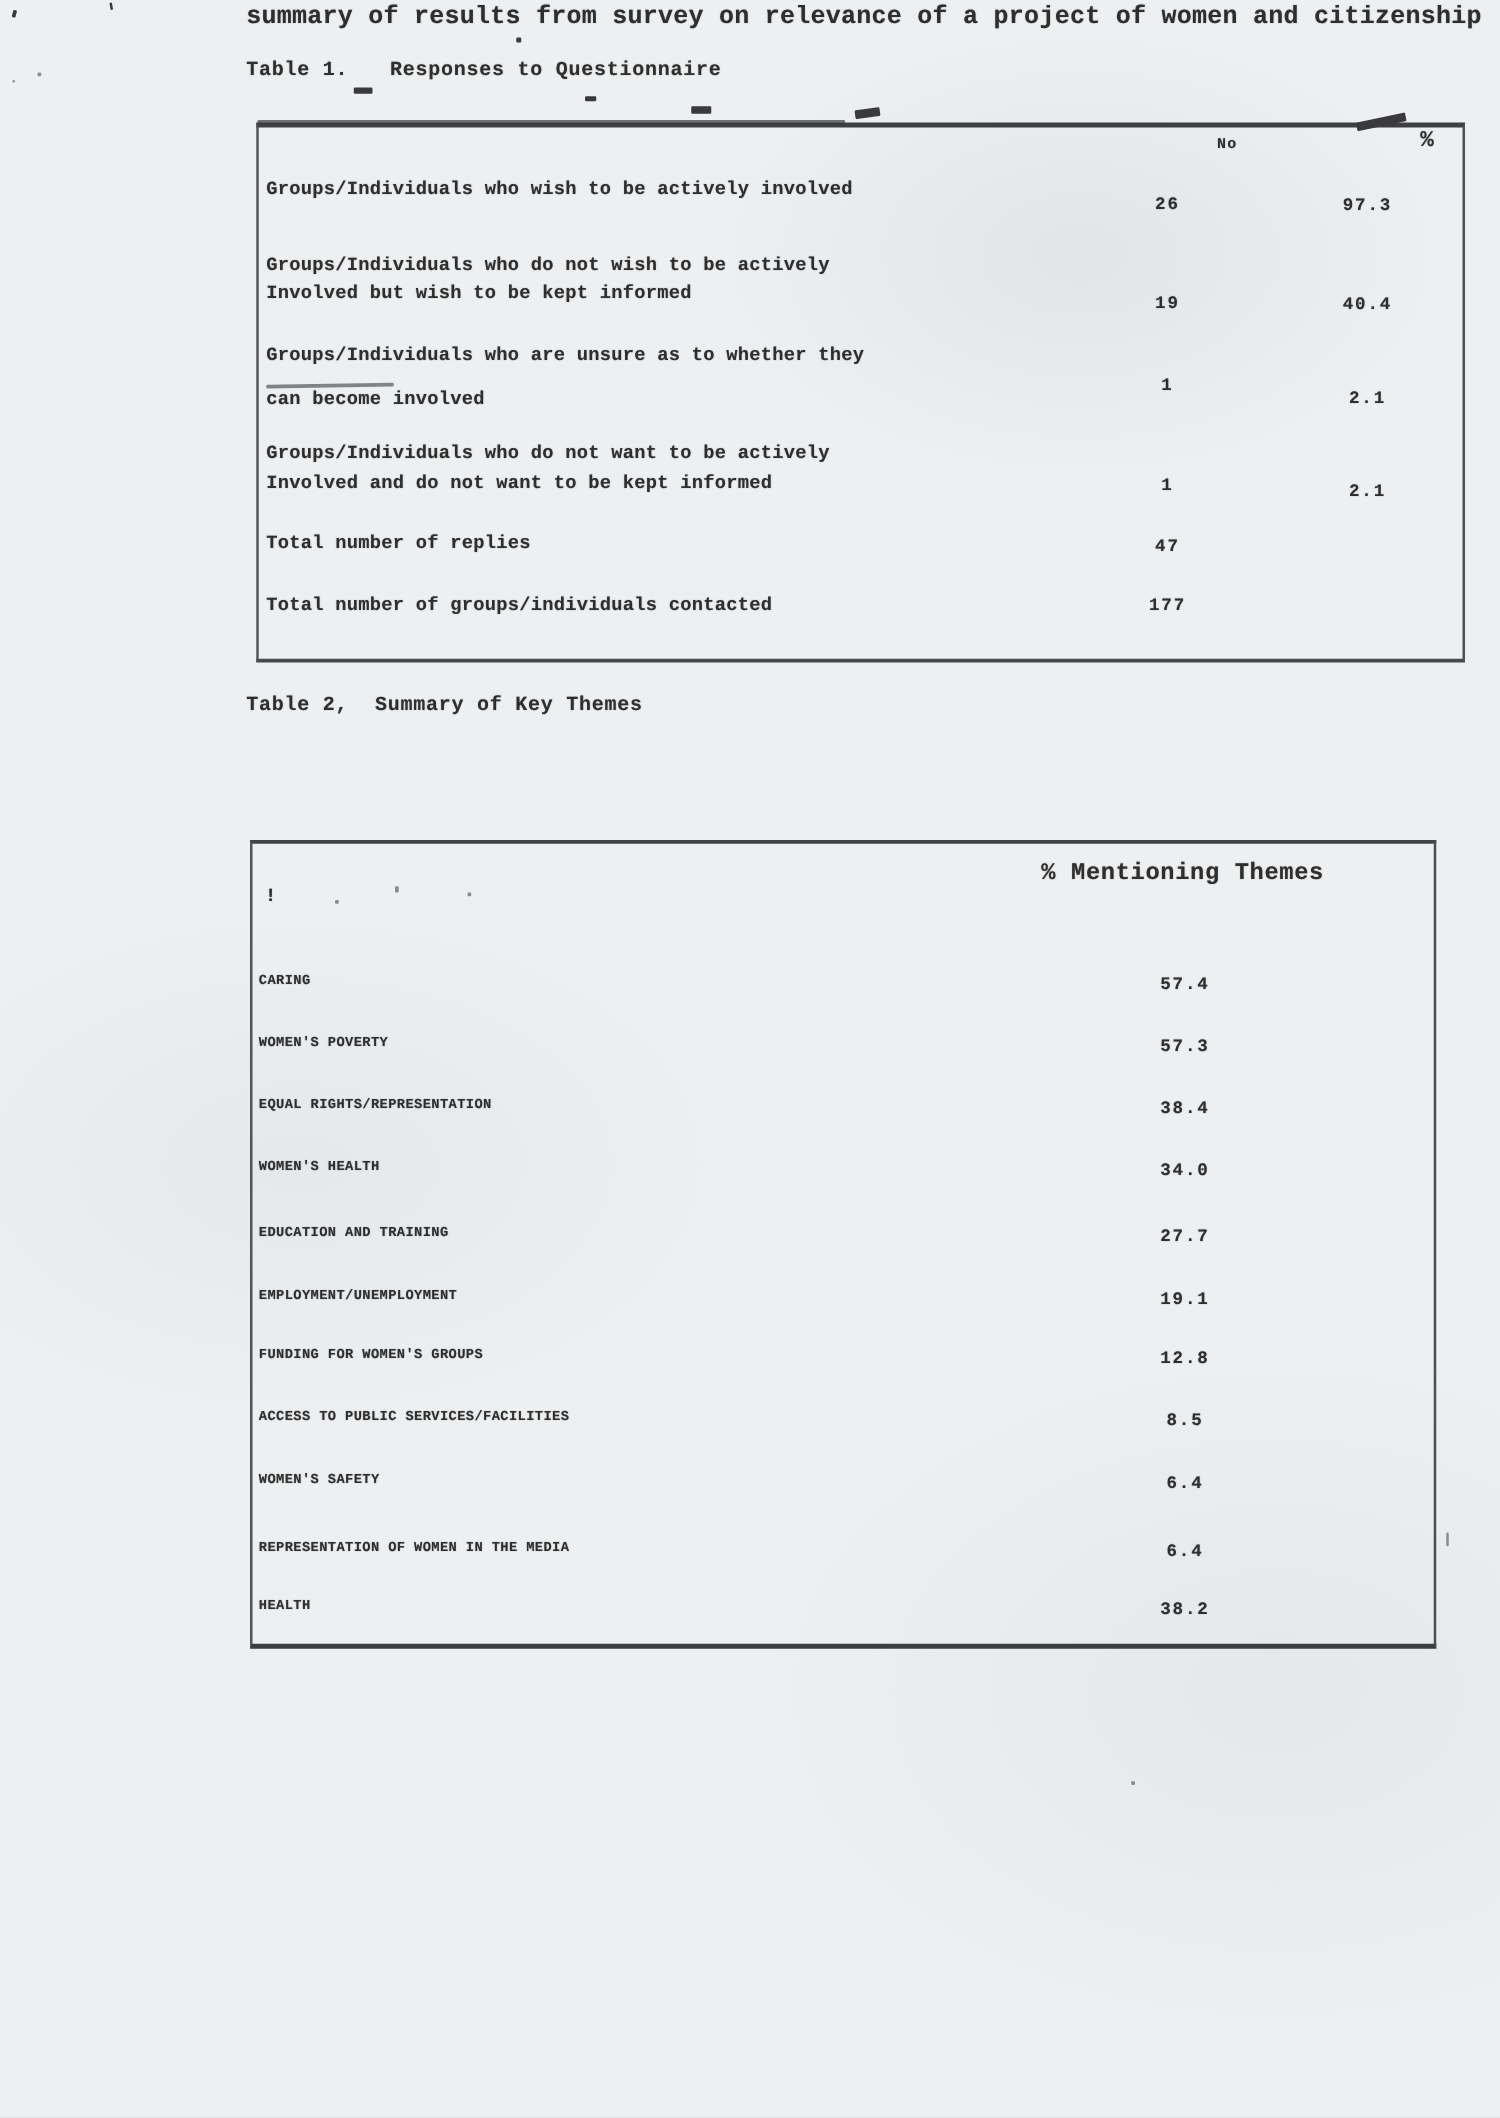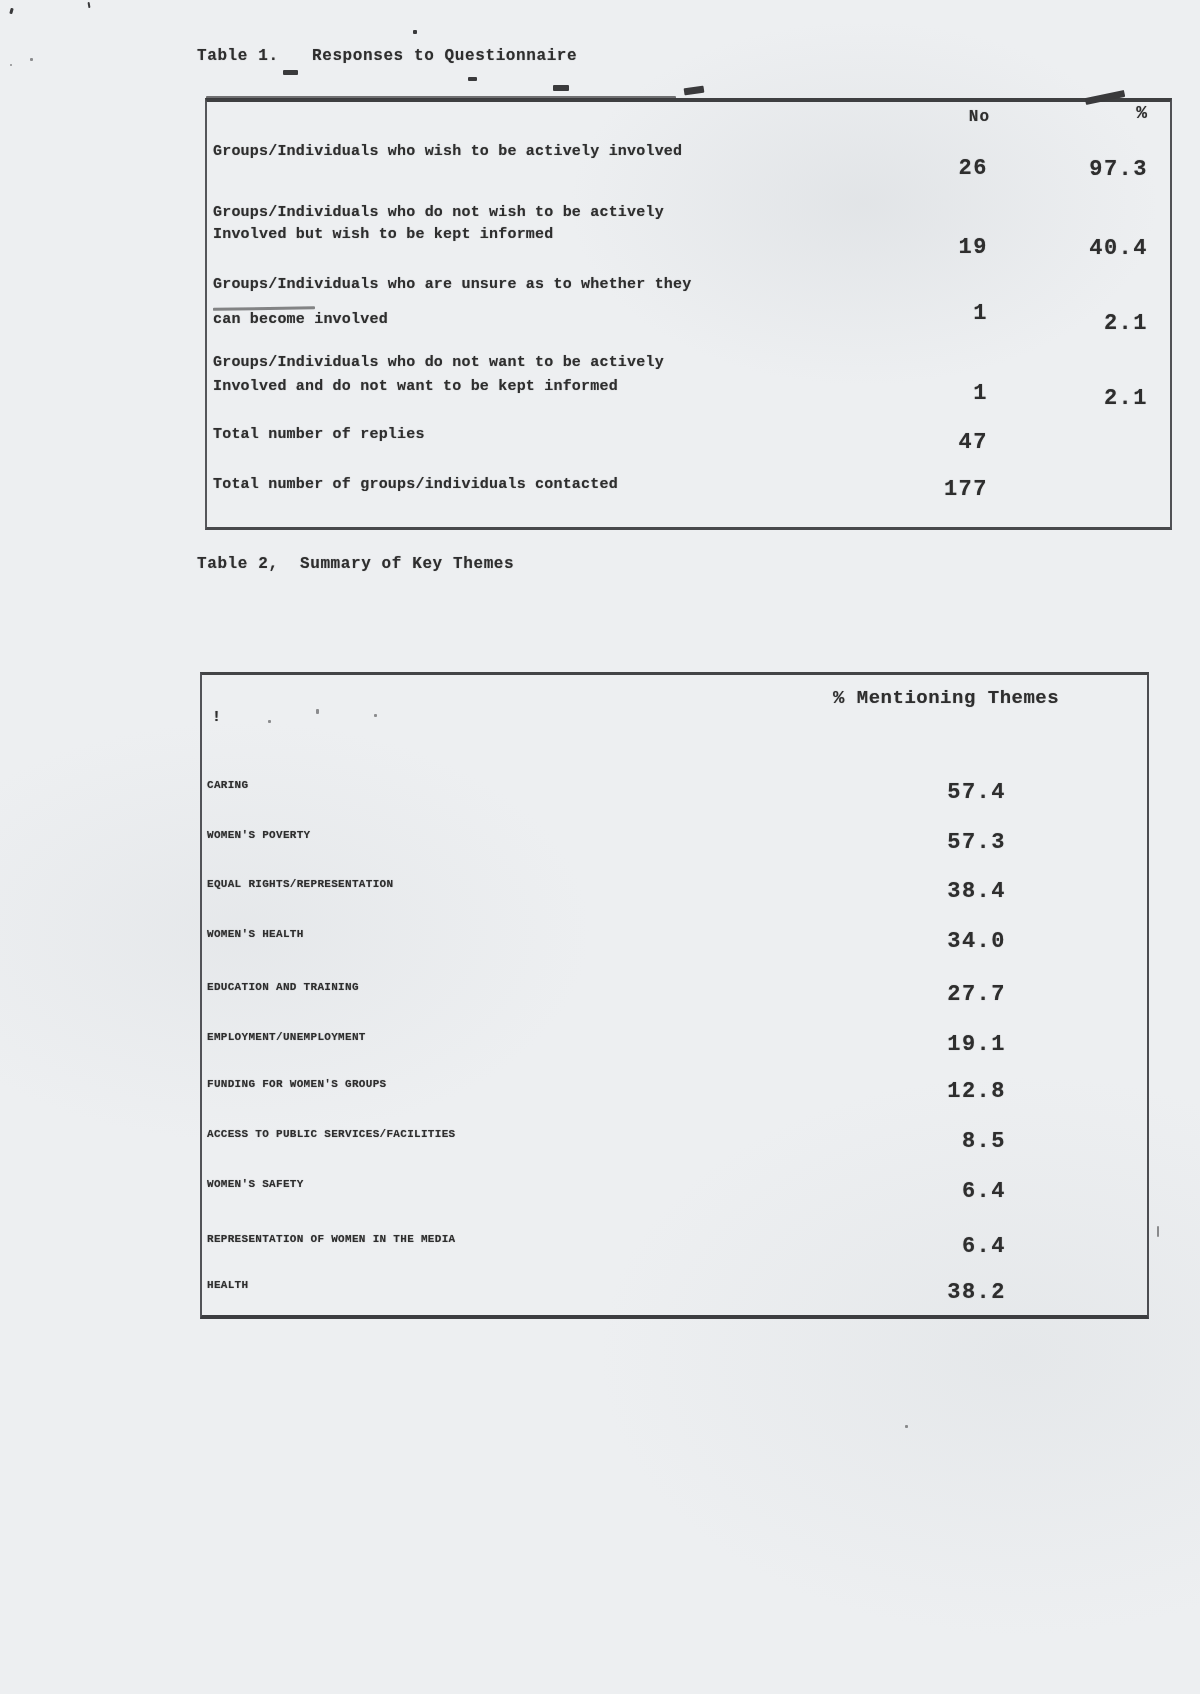--- a/index.html
+++ b/index.html
@@ -20,22 +20,22 @@
     position:absolute;
     white-space:nowrap;
     font-weight:700;
     line-height:1.1;
     color:#2e2e2e;
     text-shadow:0 0 1px rgba(46,46,46,0.45);
   }
   .hdr{font-size:20px;letter-spacing:0.2px;}
   .title{font-size:16px;letter-spacing:0.6px;}
   .t1-label{font-size:15px;letter-spacing:0.2px;}
-  .t1-colhead{font-size:16px;letter-spacing:1px;}
-  .num{font-size:22px;letter-spacing:1.5px;text-align:right;}
+  .t1-colhead{font-size:12px;letter-spacing:1px;}
+  .num{font-size:14px;letter-spacing:1.5px;text-align:center;}
   .t2-label{font-size:11px;letter-spacing:0.3px;}
   .t2-header{font-size:19px;letter-spacing:0.5px;}
   .box{
     position:absolute;
     background:transparent;
   }
   .t1-box{
     left:205px;top:98px;width:963px;height:425px;
     border-top:4px solid #3e3f41;
     border-left:2px solid #55565a;
@@ -50,20 +50,21 @@
     border-bottom:4px solid #3c3d40;
   }
   .speck{position:absolute;background:#3a3a3c;border-radius:1px;}
   .faint{opacity:0.55;}
 </style>
 </head>
 <body>
 
 <div class="page">
 
+  <div class="txt hdr" style="left:197px;top:3px;">summary of results from survey on relevance of a project of women and citizenship</div>
 
   <div class="txt title" style="left:197px;top:48px;">Table 1.</div>
   <div class="txt title" style="left:312px;top:48px;">Responses to Questionnaire</div>
 
   <div class="box t1-box"></div>
 
   <div class="speck" style="left:206px;top:96px;width:470px;height:3px;opacity:0.7;"></div>
 
   <div class="txt t1-colhead" style="left:900px;top:109px;width:90px;text-align:right;">No</div>
   <div class="txt t1-colhead" style="left:1060px;top:104px;width:88px;text-align:right;font-size:18px;">%</div>

